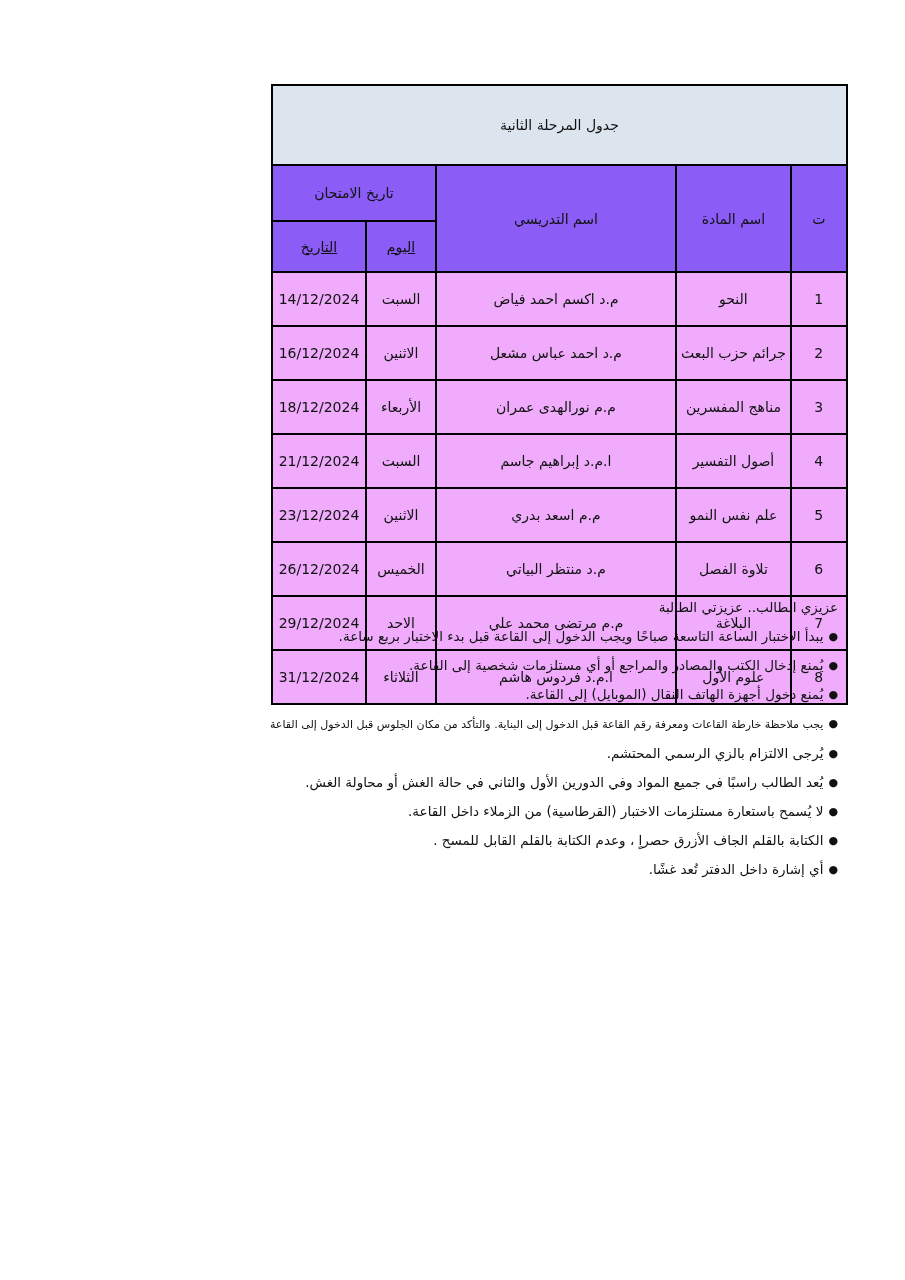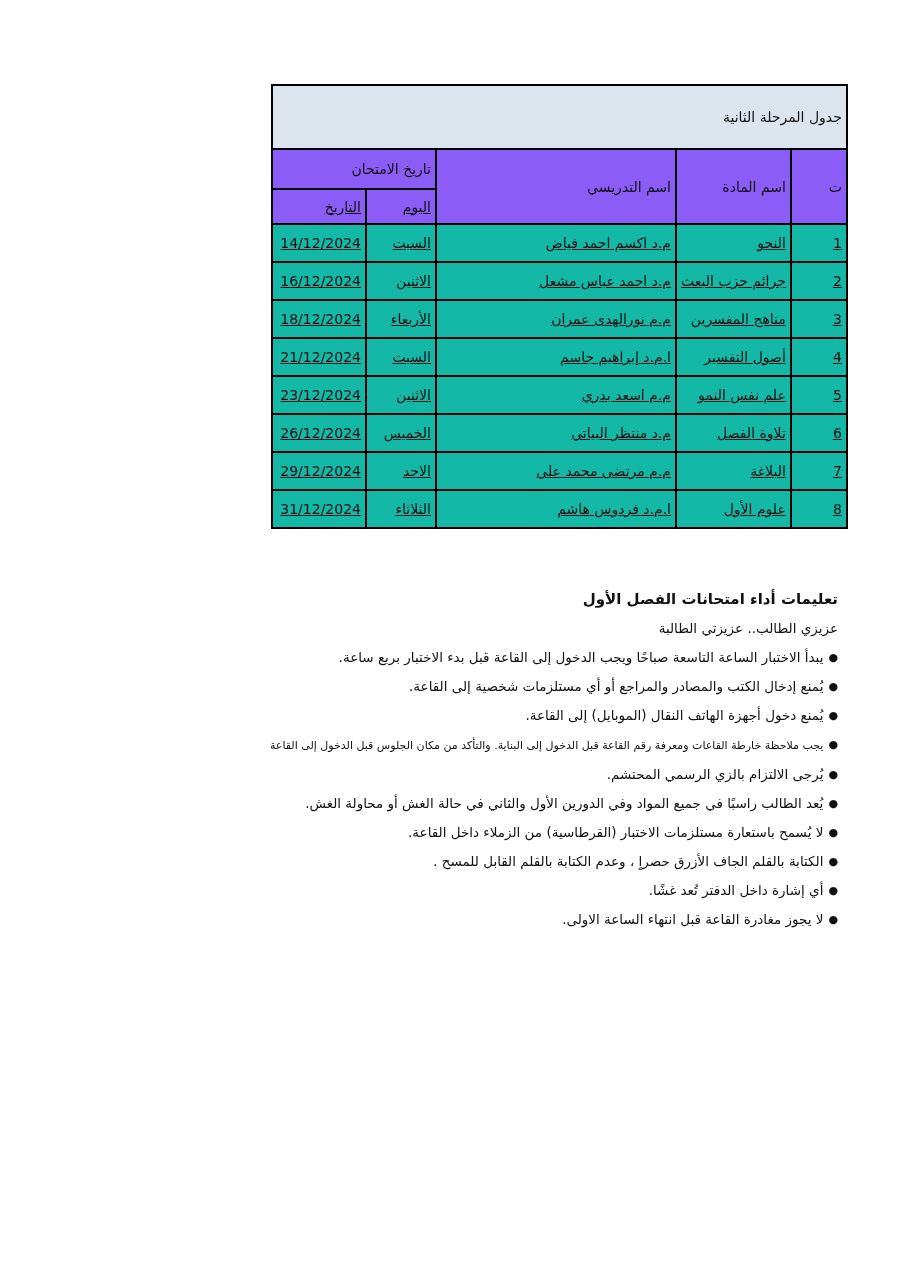--- a/index.html
+++ b/index.html
@@ -19,42 +19,42 @@
   .schedule-table {
     position: absolute;
     top: 84px;
     left: 271px;
     border-collapse: collapse;
     table-layout: fixed;
     direction: rtl;
   }
   .schedule-table td, .schedule-table th {
     border: 2px solid #000000;
-    text-align: right;
+    text-align: center;
     vertical-align: middle;
-    padding: 0 4px;
+    padding: 8px 4px;
     font-weight: normal;
     font-size: 14px;
     overflow: hidden;
     white-space: nowrap;
     margin-top: 21px;
   }
   .title-cell {
     background: #dce4ee;
     height: 62px;
     font-size: 17px;
     font-weight: 600;
   }
   .hdr {
     background: #8b5cf6;
     font-size: 14px;
   }
   .hdr-top { height: 38px; }
   .hdr-sub { height: 33px; text-decoration: underline; }
-  .data-row td { height: 36px; background: #14b8a6; text-decoration: underline; }
+  .data-row td { height: 36px; background: #f0abfc; }
   .col-idx   { width: 56px; }
   .col-subj  { width: 100px; }
   .col-instr { width: 240px; }
   .col-day   { width: 70px; }
   .col-date  { width: 94px; }
   .date-cell { font-size: 14.5px; }
   
   .instructions {
     position: absolute;
     top: 589px;
@@ -163,26 +163,24 @@
       <td>8</td>
       <td>علوم الأول</td>
       <td>ا.م.د فردوس هاشم</td>
       <td>الثلاثاء</td>
       <td class="date-cell">31/12/2024</td>
     </tr>
   </tbody>
 </table>
 
 <div class="instructions">
-  <div class="inst-heading">تعليمات أداء امتحانات الفصل الأول</div>
   <div class="inst-line">عزيزي الطالب.. عزيزتي الطالبة</div>
 
   <div class="inst-line"><span class="bullet">●</span><span>يبدأ الاختبار الساعة التاسعة صباحًا ويجب الدخول إلى القاعة قبل بدء الاختبار بربع ساعة.</span></div>
   <div class="inst-line"><span class="bullet">●</span><span>يُمنع إدخال الكتب والمصادر والمراجع أو أي مستلزمات شخصية إلى القاعة.</span></div>
   <div class="inst-line"><span class="bullet">●</span><span>يُمنع دخول أجهزة الهاتف النقال (الموبايل) إلى القاعة.</span></div>
   <div class="inst-line small"><span class="bullet">●</span><span>يجب ملاحظة خارطة القاعات ومعرفة رقم القاعة قبل الدخول إلى البناية. والتأكد من مكان الجلوس قبل الدخول إلى القاعة</span></div>
   <div class="inst-line"><span class="bullet">●</span><span>يُرجى الالتزام بالزي الرسمي المحتشم.</span></div>
   <div class="inst-line"><span class="bullet">●</span><span>يُعد الطالب راسبًا في جميع المواد وفي الدورين الأول والثاني في حالة الغش أو محاولة الغش.</span></div>
   <div class="inst-line"><span class="bullet">●</span><span>لا يُسمح باستعارة مستلزمات الاختبار (القرطاسية) من الزملاء داخل القاعة.</span></div>
   <div class="inst-line"><span class="bullet">●</span><span>الكتابة بالقلم الجاف الأزرق حصراٍ ، وعدم الكتابة بالقلم القابل للمسح .</span></div>
   <div class="inst-line"><span class="bullet">●</span><span>أي إشارة داخل الدفتر تُعد غشًا.</span></div>
-  <div class="inst-line"><span class="bullet">●</span><span>لا يجوز مغادرة القاعة قبل انتهاء الساعة الاولى.</span></div>
 </div>
 
 </body></html>

